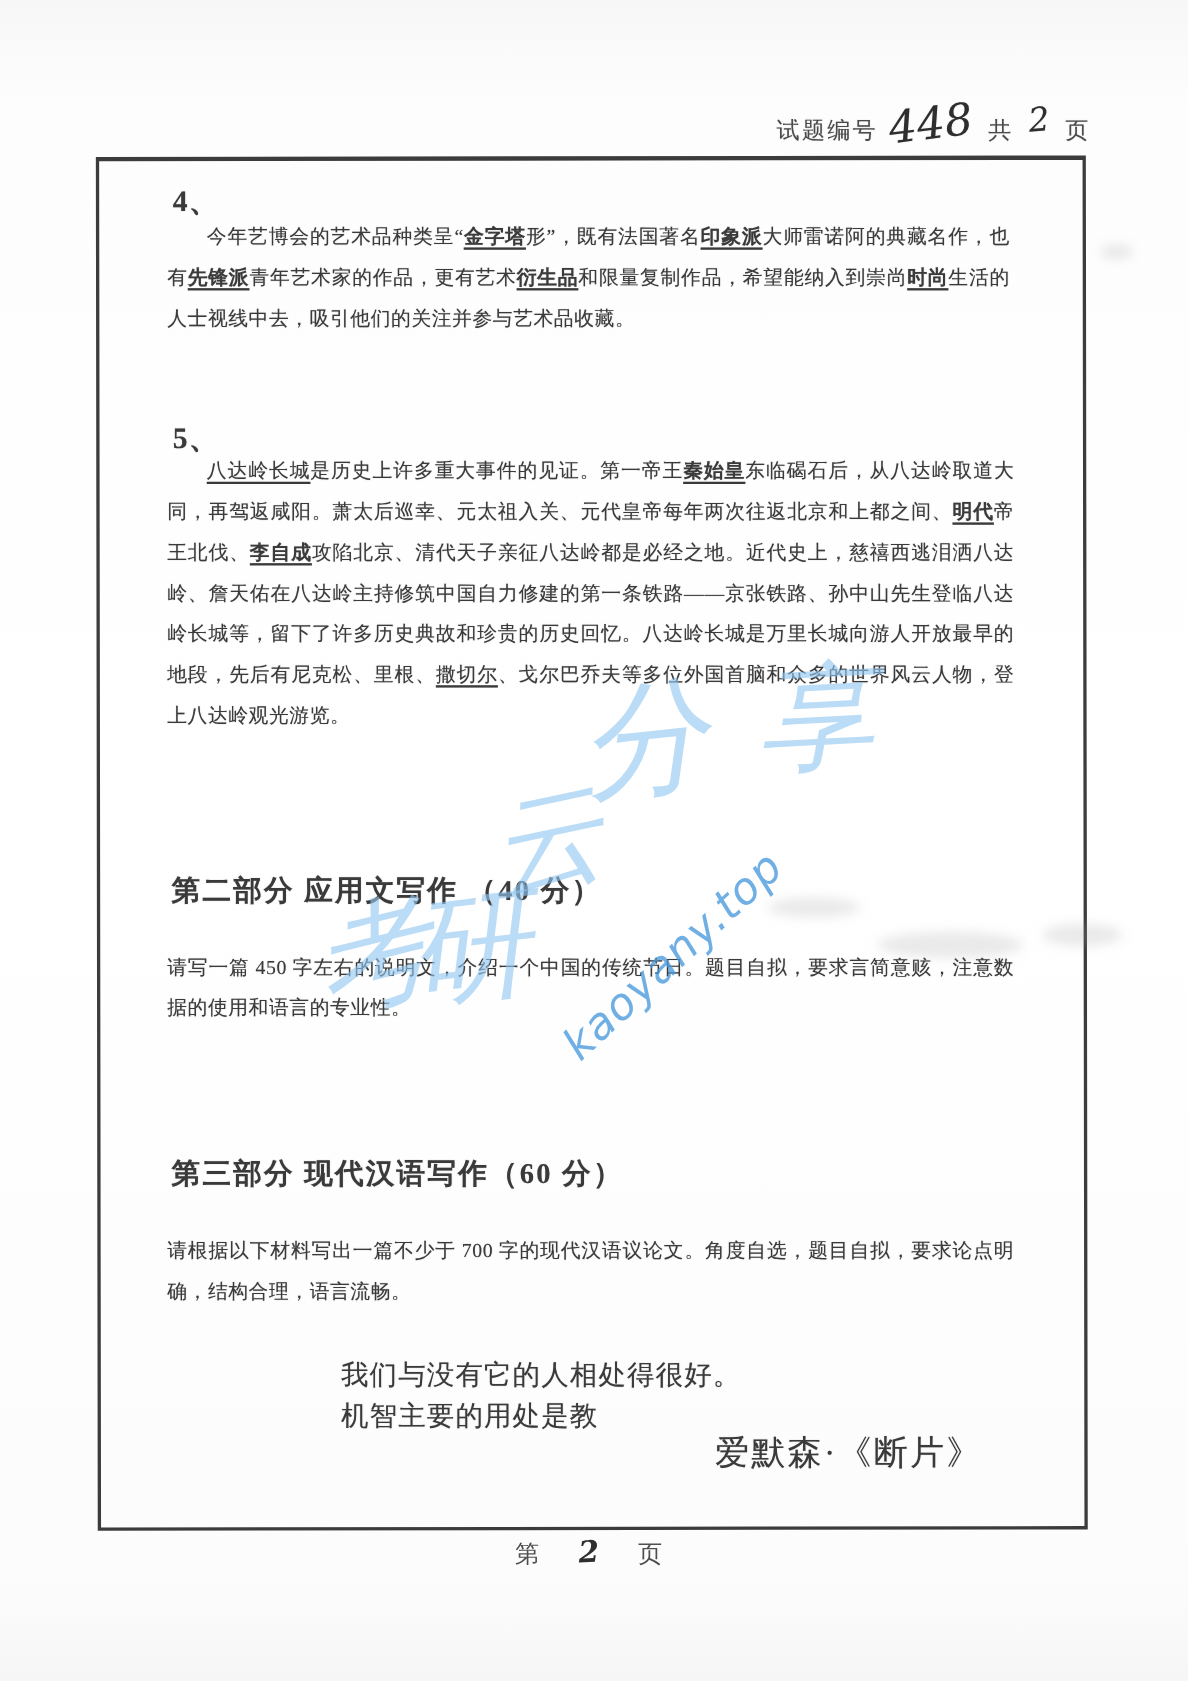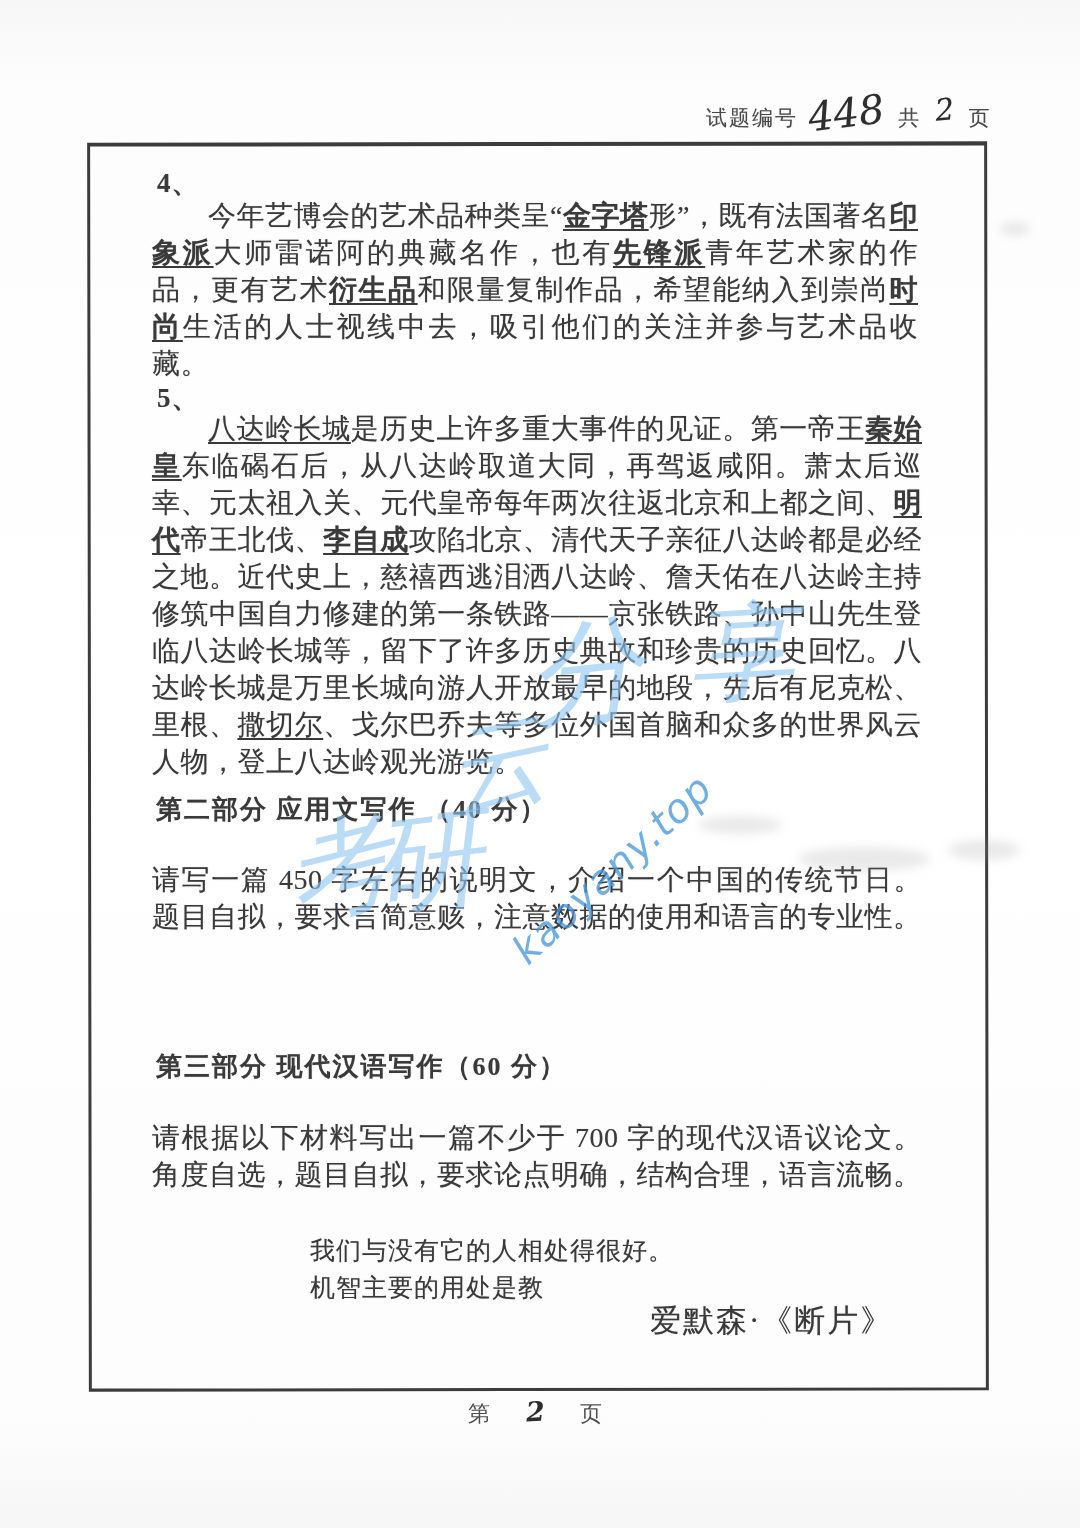--- a/index.html
+++ b/index.html
@@ -19,21 +19,21 @@
   .hand{font-family:"DejaVu Serif",serif;font-style:italic;display:inline-block;color:#2e2e2e;}
   .paper-no{font-size:40px;line-height:34px;transform:rotate(-7deg);margin:-4px 14px 0 10px;letter-spacing:0;}
   .total-pg{font-size:30px;line-height:24px;transform:rotate(-5deg);margin:-2px 14px 0 14px;letter-spacing:0;}
   .header .lbl{margin-top:4px;}
 
   
   .frame{left:88px;top:142px;width:894px;height:1242px;border:3px solid #3c3c3c;border-top-width:4px;transform:rotate(-0.08deg);background:transparent;}
 
   
   .q-number{font-size:27px;font-weight:bold;letter-spacing:1px;}
-  .para{font-size:28px;line-height:37px;text-align:justify;letter-spacing:.5px;}
+  .para{font-size:18px;line-height:37px;text-align:justify;letter-spacing:.5px;}
   .indent{text-indent:2em;}
   .b{font-weight:bold;}
   .u{text-decoration:underline;text-decoration-thickness:1.6px;text-underline-offset:4px;}
 
   #q4-number{left:157px;top:165px;}
   #q4-para{left:152px;top:197px;width:766px;}
   #q5-number{left:157px;top:380px;}
   #q5-para{left:152px;top:410px;width:770px;}
 
   .section-heading{font-size:26px;font-weight:600;letter-spacing:2px;}

